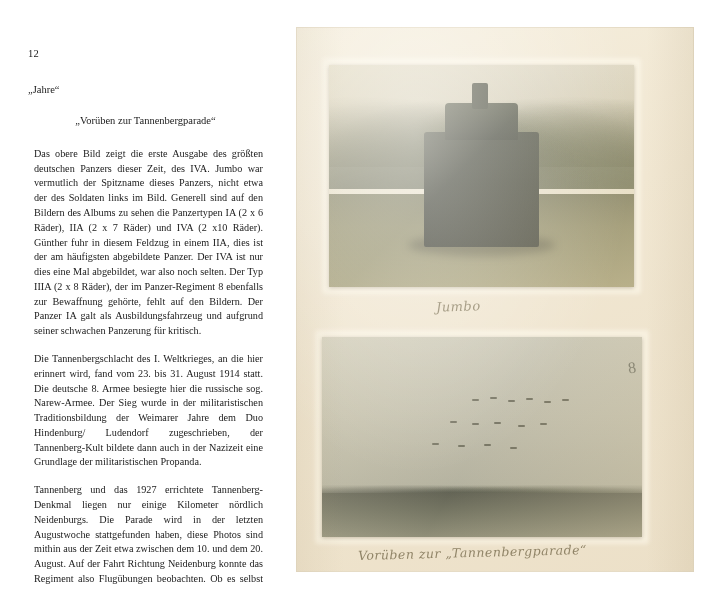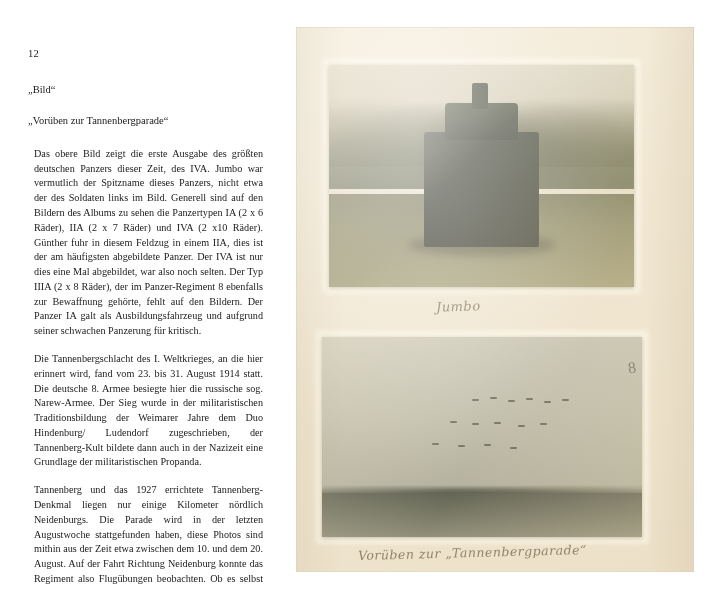--- a/index.html
+++ b/index.html
@@ -34,20 +34,21 @@
     margin-bottom: 22px;
     letter-spacing: .2px;
   }
   .caption-line {
     font-size: 10.5px;
     line-height: 1.25;
     margin-bottom: 18px;
   }
   .caption-line.second {
     margin-bottom: 20px;
+    text-align: center;
   }
   p.body {
     font-size: 10.2px;
     line-height: 1.45;
     text-align: justify;
     margin: 0 0 13px 6px;
     hyphens: manual;
   }
 
   
@@ -240,21 +241,21 @@
     transform: rotate(-1.5deg);
   }
 </style>
 </head>
 <body>
 
 <div class="page">
 
   <div class="text-col">
     <div class="page-number">12</div>
-    <div class="caption-line">„Bild“</div>
+    <div class="caption-line">„Jahre“</div>
     <div class="caption-line second">„Vorüben zur Tannenbergparade“</div>
     <p class="body">Das obere Bild zeigt die erste Ausgabe des größten deutschen Panzers dieser Zeit, des IVA. Jumbo war vermutlich der Spitzname dieses Panzers, nicht etwa der des Soldaten links im Bild. Generell sind auf den Bildern des Albums zu sehen die Panzertypen IA (2 x 6 Räder), IIA (2 x 7 Räder) und IVA (2 x10 Räder). Günther fuhr in diesem Feldzug in einem IIA, dies ist der am häufigsten abgebildete Panzer. Der IVA ist nur dies eine Mal abgebildet, war also noch selten. Der Typ IIIA (2 x 8 Räder), der im Panzer-Regiment 8 ebenfalls zur Bewaffnung gehörte, fehlt auf den Bildern. Der Panzer IA galt als Ausbildungsfahrzeug und aufgrund seiner schwachen Panzerung für kritisch.</p>
     <p class="body">Die Tannenbergschlacht des I. Weltkrieges, an die hier erinnert wird, fand vom 23. bis 31. August 1914 statt. Die deutsche 8. Armee besiegte hier die russische sog. Narew-Armee. Der Sieg wurde in der militaristischen Traditionsbildung der Weimarer Jahre dem Duo Hindenburg/ Ludendorf zugeschrieben, der Tannenberg-Kult bildete dann auch in der Nazizeit eine Grundlage der militaristischen Propanda.</p>
     <p class="body">Tannenberg und das 1927 errichtete Tannenberg-Denkmal liegen nur einige Kilometer nördlich Neidenburgs. Die Parade wird in der letzten Augustwoche stattgefunden haben, diese Photos sind mithin aus der Zeit etwa zwischen dem 10. und dem 20. August. Auf der Fahrt Richtung Neidenburg konnte das Regiment also Flugübungen beobachten. Ob es selbst an der Parade teilgenommen hat, ist eher unwahrscheinlich, da Paradephotos fehlen.</p>
   </div>
 
   <div class="album">
 
     <div class="photo-slot photo1">
       <div class="mount"></div>

